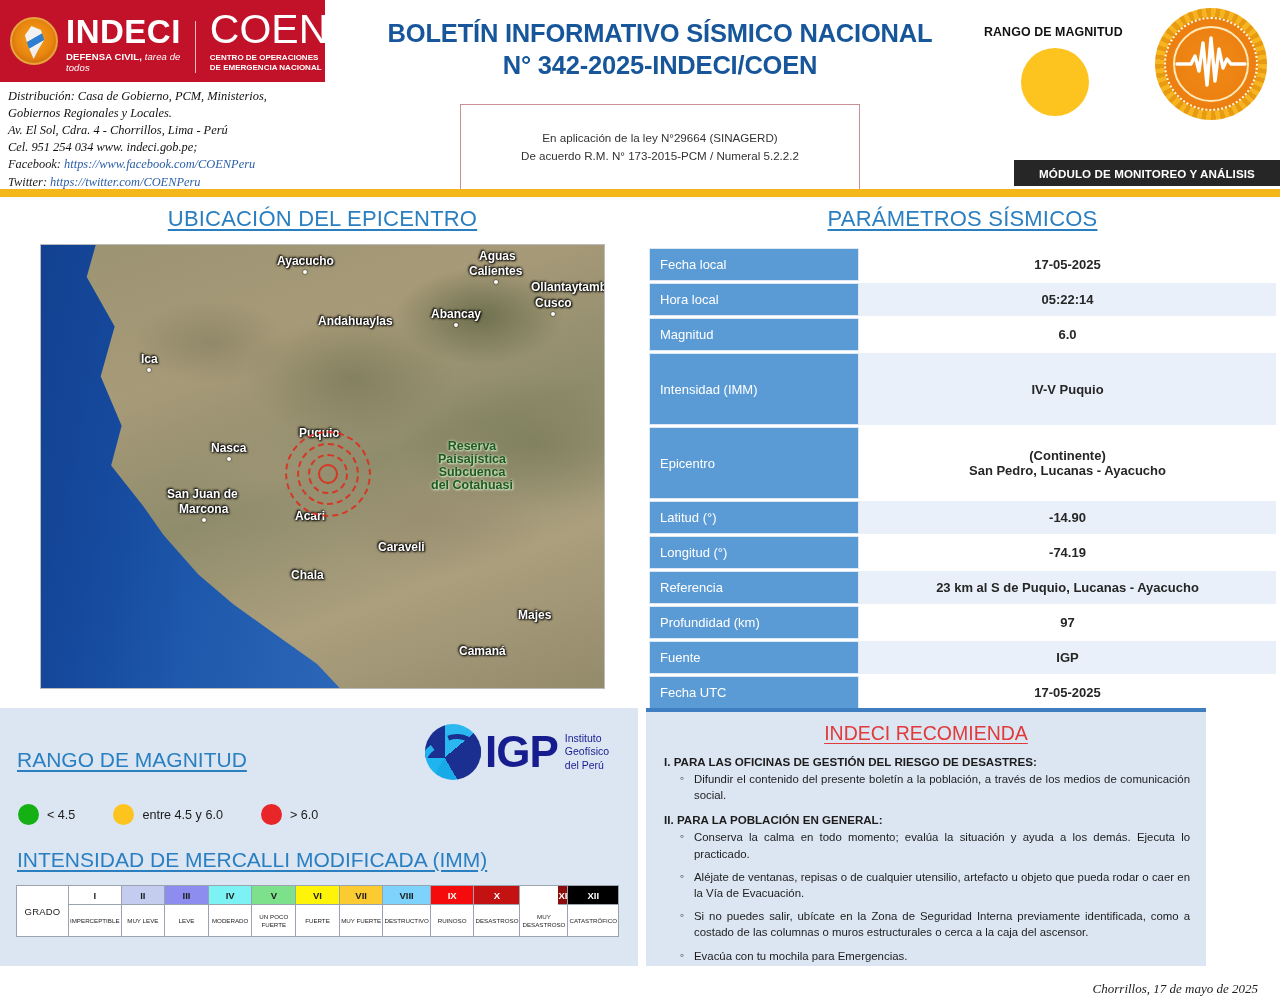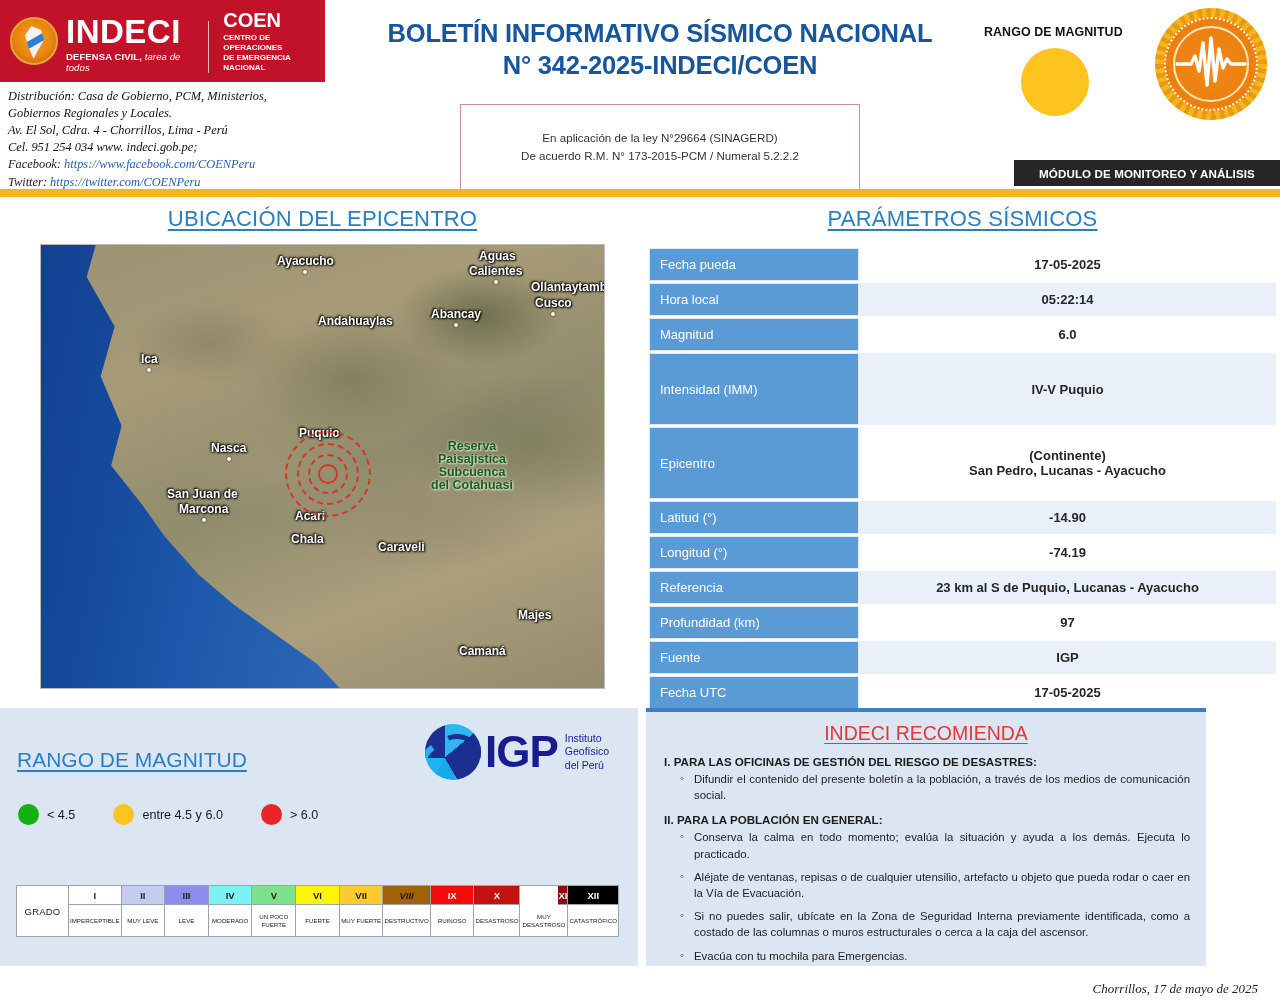--- a/index.html
+++ b/index.html
@@ -35,21 +35,21 @@
   .brand-indeci .big{
     font-size:33px; font-weight:bold; letter-spacing:.5px; line-height:1;
     display:block; font-family:"Liberation Sans", sans-serif;
   }
   .brand-indeci .small{
     font-size:9.5px; font-weight:bold; display:block; margin-top:3px; letter-spacing:.1px;
   }
   .brand-indeci .small em{ font-style:italic; font-weight:normal; }
   .brand-sep{ width:1px; height:52px; background:#f0b9c2; margin:0 14px; }
   .brand-coen{ color:#fff; }
-  .brand-coen .big{ font-size:20px; font-weight:bold; line-height:1; display:block; }
+  .brand-coen .big{ font-size:41px; font-weight:normal; line-height:1; display:block; }
   .brand-coen .small{ font-size:8px; font-weight:bold; display:block; line-height:1.25; margin-top:3px; }
 
   .distribution{
     position:absolute; left:8px; top:88px; width:330px;
     font-family:"Liberation Serif", serif;
     font-style:italic; font-size:12.4px; line-height:1.38; color:#1b1b1b;
   }
   .distribution a{ color:#2b5fa8; text-decoration:none; }
   .distribution .lbl{ color:#111; }
 
@@ -321,21 +321,21 @@
           <div class="map-label" style="left: 490px; top: 36px;">Ollantaytambo</div>
           <div class="map-label" style="left: 494px; top: 52px;">Cusco<span class="dot"></span></div>
           <div class="map-label" style="left: 277px; top: 70px;">Andahuaylas</div>
           <div class="map-label" style="left: 390px; top: 63px;">Abancay<span class="dot"></span></div>
           <div class="map-label" style="left: 100px; top: 108px;">Ica<span class="dot"></span></div>
           <div class="map-label" style="left: 170px; top: 197px;">Nasca<span class="dot"></span></div>
           <div class="map-label" style="left: 258px; top: 182px;">Puquio</div>
           <div class="map-label" style="left: 126px; top: 243px;">San Juan de</div>
           <div class="map-label" style="left: 138px; top: 258px;">Marcona<span class="dot"></span></div>
           <div class="map-label" style="left: 210px; top: 265px; padding-left: 44px;">Acari</div>
-          <div class="map-label" style="left: 250px; top: 288px;">Chala</div>
+          <div class="map-label" style="left: 250px; top: 324px;">Chala</div>
           <div class="map-label" style="left: 337px; top: 296px;">Caraveli</div>
           <div class="map-label" style="left: 477px; top: 364px;">Majes</div>
           <div class="map-label" style="left: 418px; top: 400px;">Camaná</div>
         </div>
       <div class="map-label reserve" id="reserve-label" style="left: 390px; top: 195px;">
           <div>Reserva</div>
           <div>Paisajística</div>
           <div>Subcuenca</div>
           <div>del Cotahuasi</div>
         </div>
@@ -346,21 +346,21 @@
         <i class="ep4"></i>
       </div>
     </div>
   </div>
 
   <div class="param-col">
     <div class="sec-title">PARÁMETROS SÍSMICOS</div>
     <table class="ptable">
       <tbody id="param-body">
           <tr>
-            <td class="k">Fecha pueda</td>
+            <td class="k">Fecha local</td>
             <td class="v">
               <div>17-05-2025</div>
             </td>
           </tr>
           <tr>
             <td class="k">Hora local</td>
             <td class="v">
               <div>05:22:14</div>
             </td>
           </tr>
@@ -459,20 +459,21 @@
         <div class="mag-item">
           <span class="cdot" style="background: rgb(253, 196, 31);"></span>
           <span class="ctxt">entre 4.5 y 6.0</span>
         </div>
         <div class="mag-item">
           <span class="cdot" style="background: rgb(232, 38, 42);"></span>
           <span class="ctxt">&gt; 6.0</span>
         </div>
       </div>
 
+    <div class="imm-title">INTENSIDAD DE MERCALLI MODIFICADA (IMM)</div>
     <div class="imm-wrap">
       <div class="imm-grado">GRADO</div>
       <div class="imm-cells" id="imm-cells">
           <div class="imm-cell">
             <div class="imm-roman" style="background: rgb(255, 255, 255); color: rgb(28, 28, 28);">I</div>
             <div class="imm-desc">IMPERCEPTIBLE</div>
           </div>
           <div class="imm-cell">
             <div class="imm-roman" style="background: rgb(196, 205, 240); color: rgb(28, 28, 28);">II</div>
             <div class="imm-desc">MUY LEVE</div>
@@ -491,21 +492,21 @@
           </div>
           <div class="imm-cell">
             <div class="imm-roman" style="background: rgb(253, 244, 7); color: rgb(28, 28, 28);">VI</div>
             <div class="imm-desc">FUERTE</div>
           </div>
           <div class="imm-cell">
             <div class="imm-roman" style="background: rgb(252, 202, 49); color: rgb(28, 28, 28);">VII</div>
             <div class="imm-desc">MUY FUERTE</div>
           </div>
           <div class="imm-cell">
-            <div class="imm-roman" style="background: #a16207; color: rgb(28, 28, 28); font-style: italic;">VIII</div>
+            <div class="imm-roman" style="background: #7dd3fc; color: rgb(28, 28, 28);">VIII</div>
             <div class="imm-desc">DESTRUCTIVO</div>
           </div>
           <div class="imm-cell">
             <div class="imm-roman" style="background: rgb(245, 11, 11); color: rgb(255, 255, 255);">IX</div>
             <div class="imm-desc">RUINOSO</div>
           </div>
           <div class="imm-cell">
             <div class="imm-roman" style="background: rgb(196, 17, 17); color: rgb(255, 255, 255);">X</div>
             <div class="imm-desc">DESASTROSO</div>
           </div>

